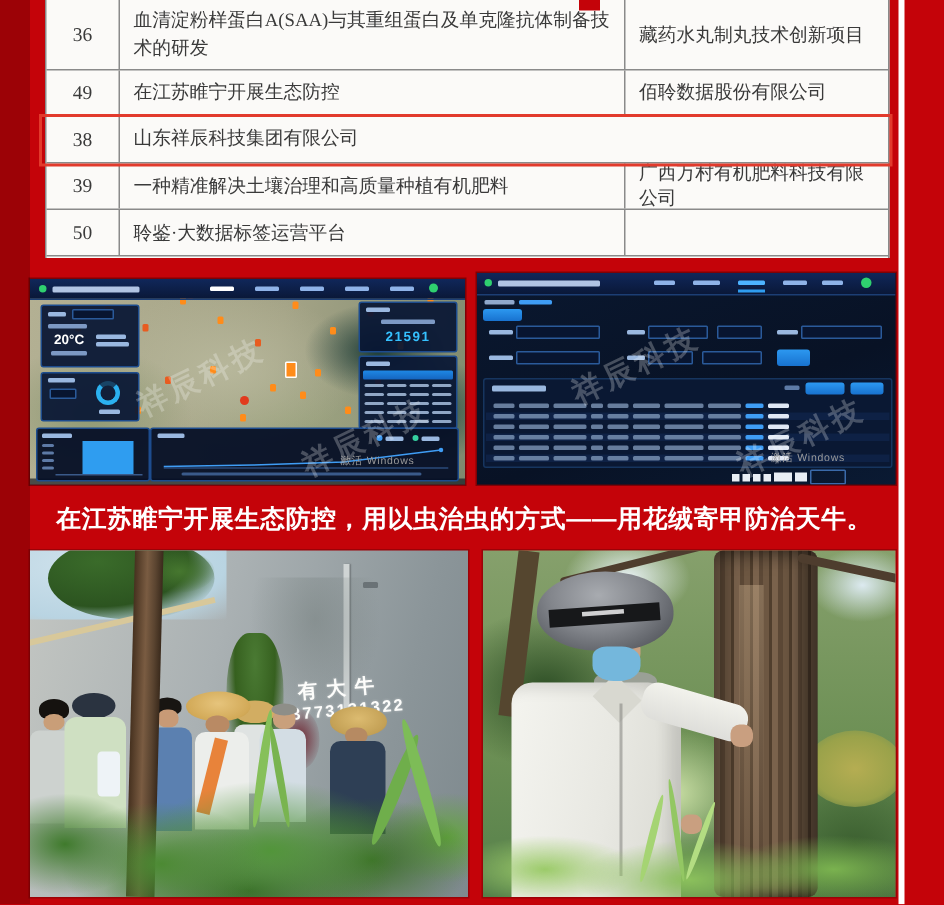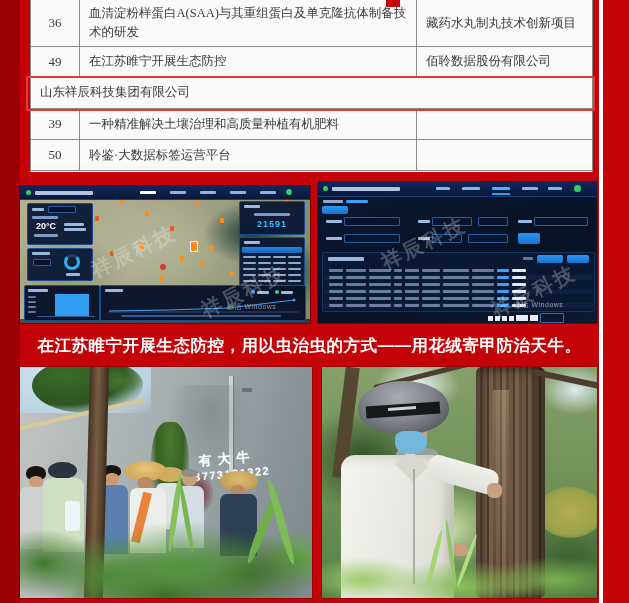--- a/index.html
+++ b/index.html
@@ -104,25 +104,27 @@
       <div class="no">36</div>
       <div class="proj">血清淀粉样蛋白A(SAA)与其重组蛋白及单克隆抗体制备技术的研发</div>
       <div class="comp">藏药水丸制丸技术创新项目</div>
     </div>
     <div class="trow r37">
       <div class="no">49</div>
       <div class="proj">在江苏睢宁开展生态防控</div>
       <div class="comp">佰聆数据股份有限公司</div>
     </div>
     <div class="trow r38">
+      <div class="no">38</div>
       <div class="comp">山东祥辰科技集团有限公司</div>
     </div>
     <div class="trow r39">
       <div class="no">39</div>
       <div class="proj">一种精准解决土壤治理和高质量种植有机肥料</div>
+      <div class="comp">广西万村有机肥料科技有限公司</div>
     </div>
     <div class="trow r40">
       <div class="no">50</div>
       <div class="proj">聆鉴·大数据标签运营平台</div>
     </div>
   </div>
   <div class="a hlbox"></div>
 
   <div class="a dash dash-left">
     <div class="a map"></div>

